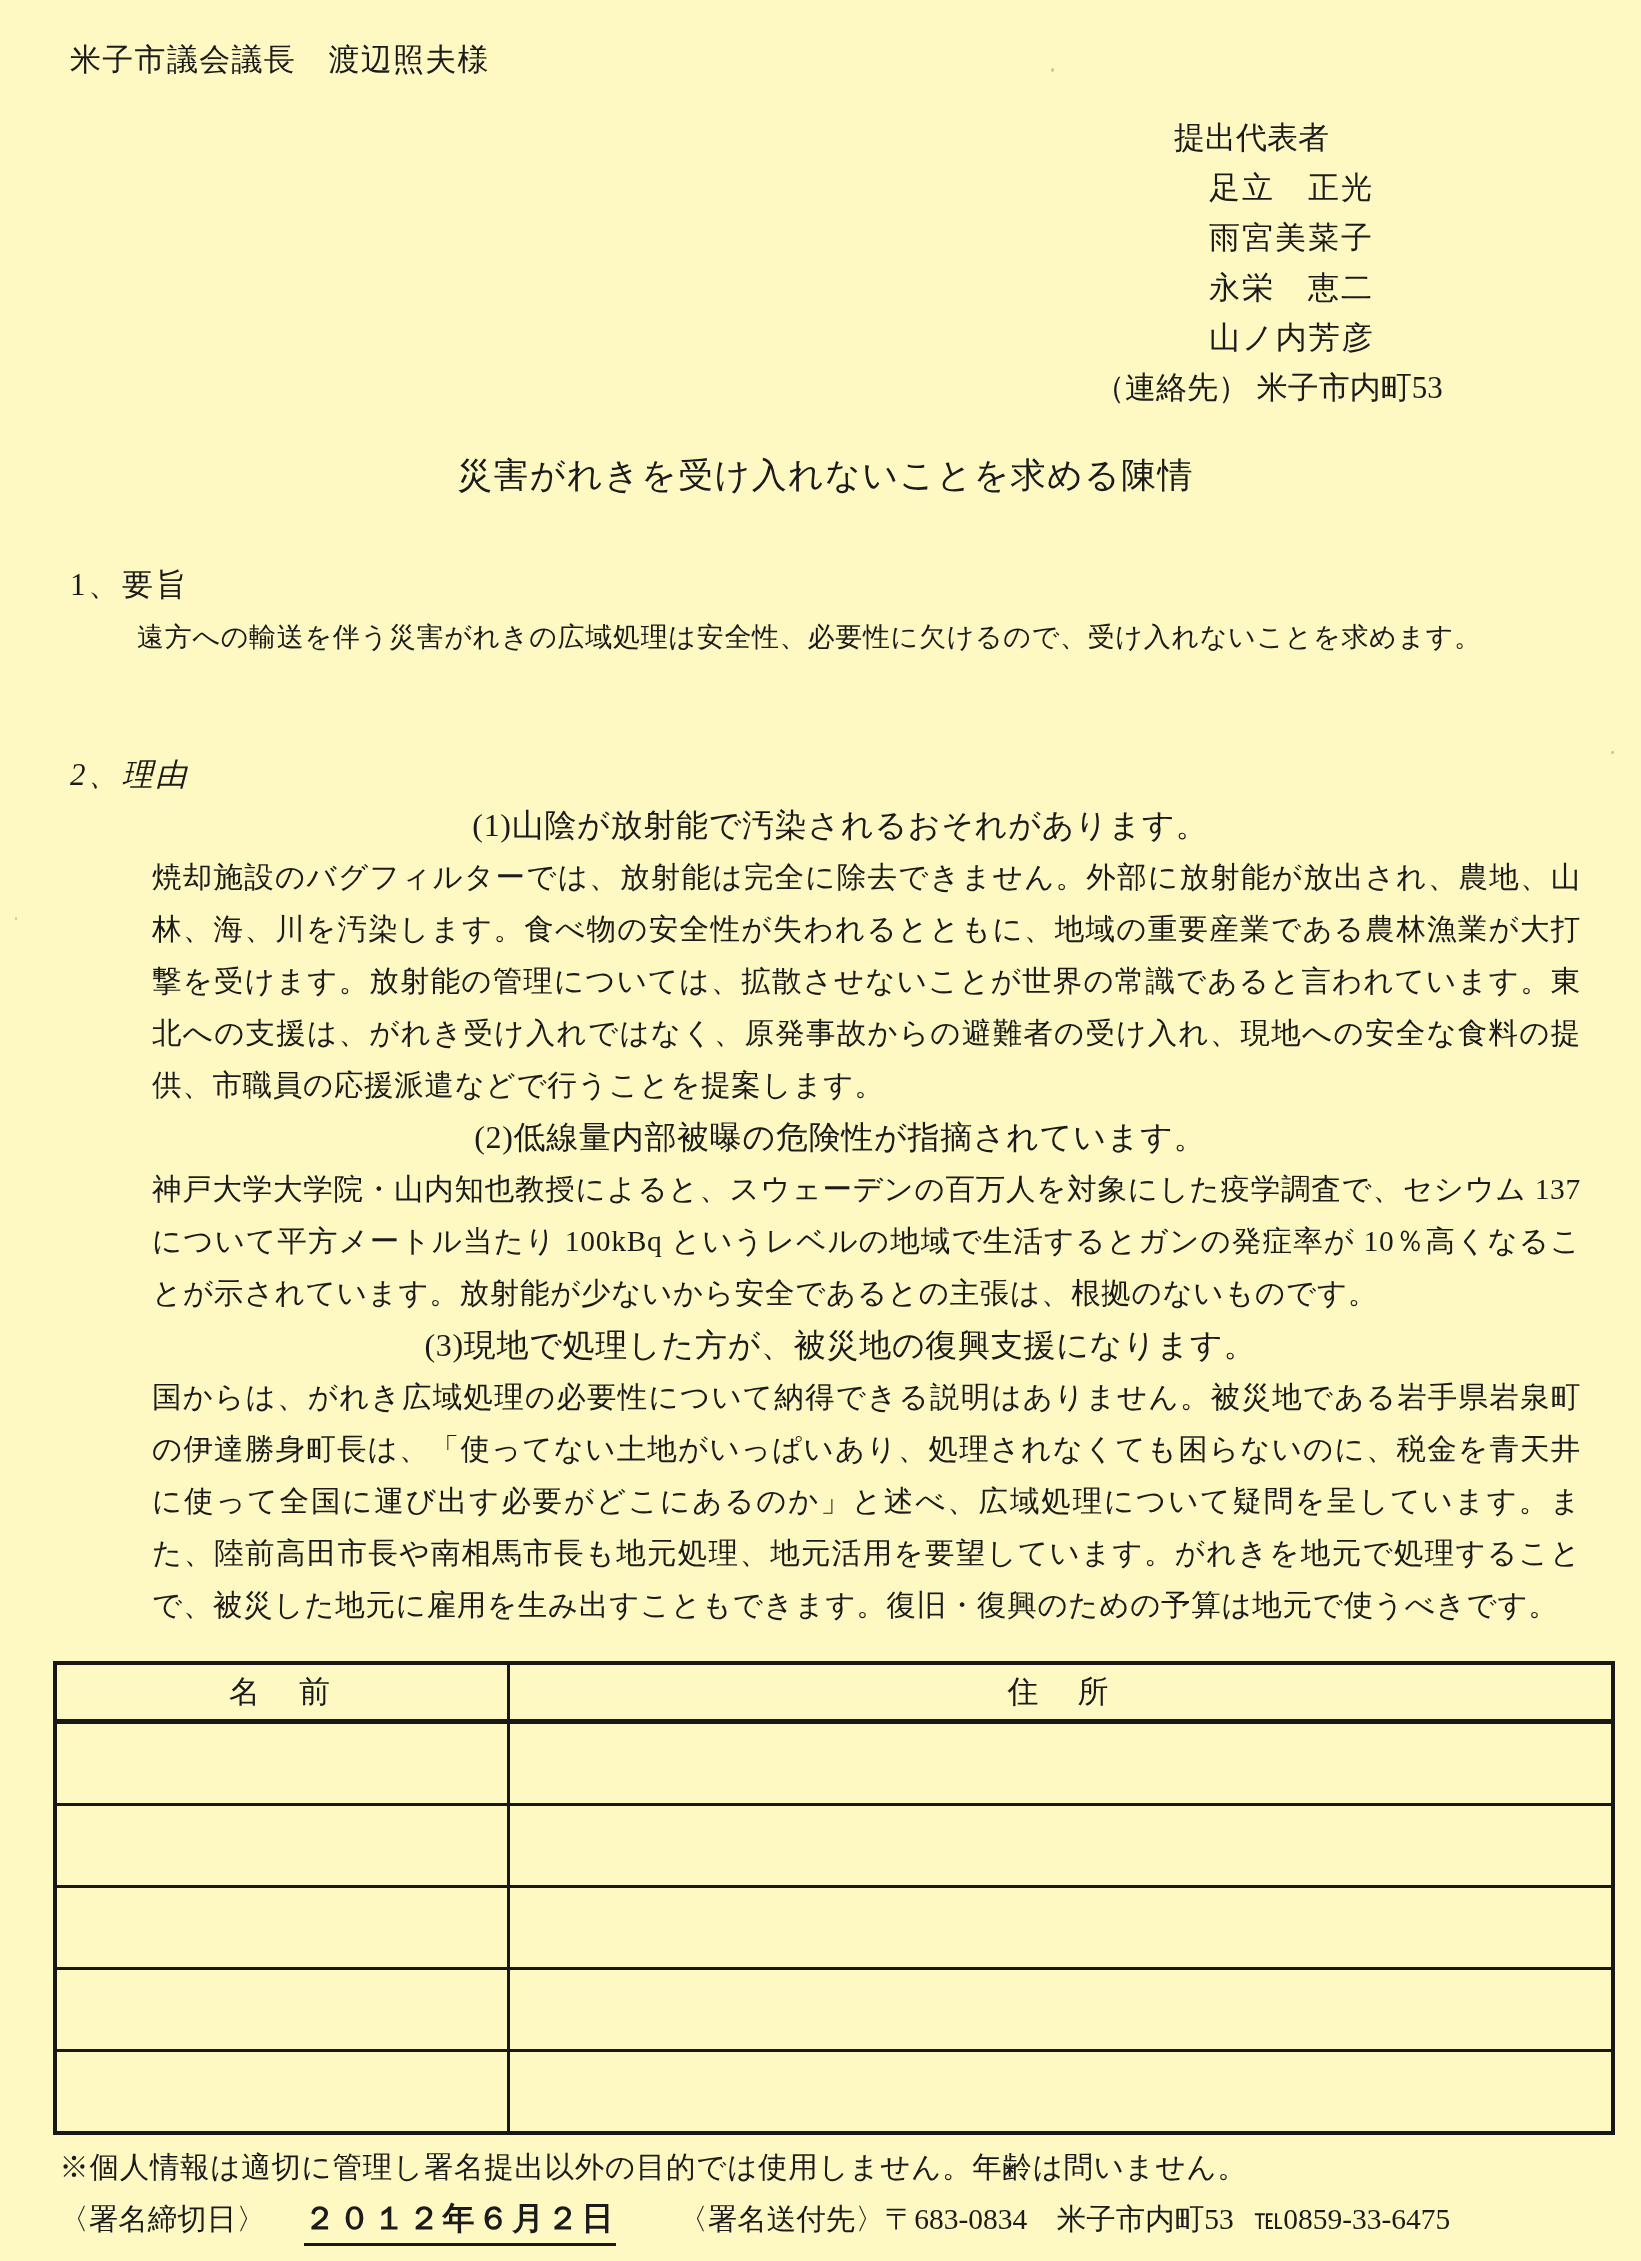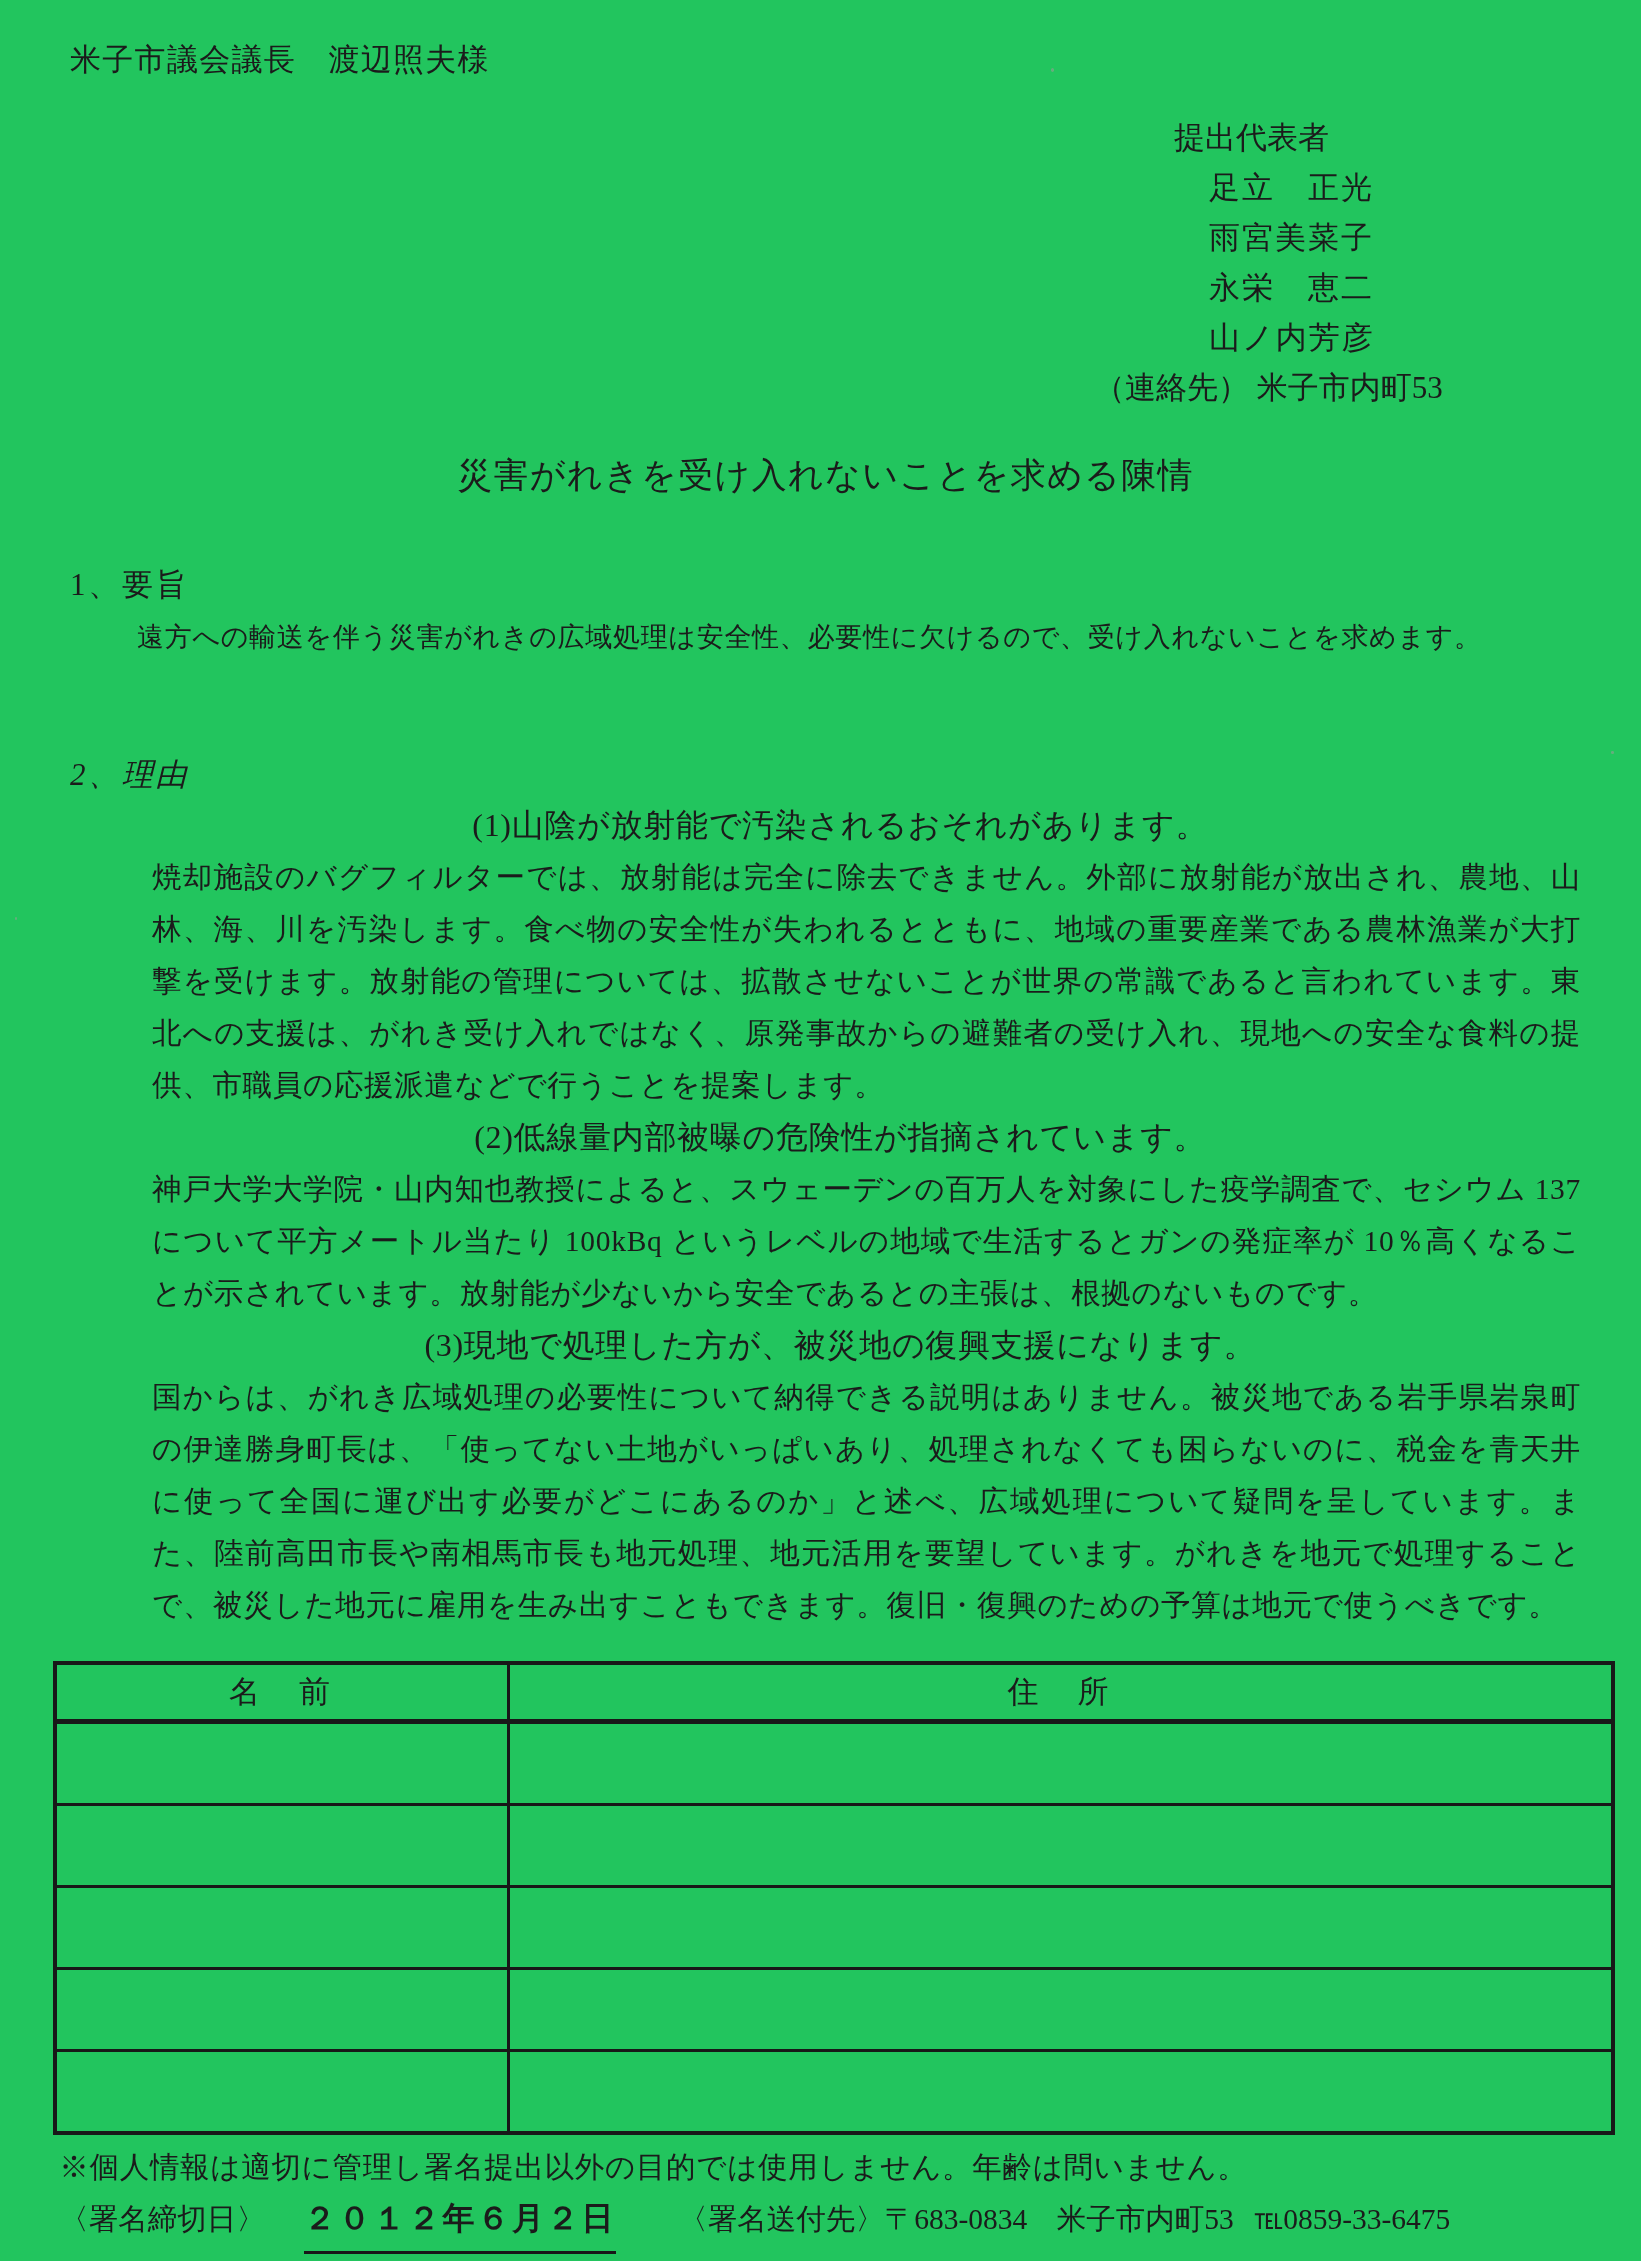--- a/index.html
+++ b/index.html
@@ -4,21 +4,21 @@
 <style>
   html, body {
     margin: 0;
     padding: 0;
     background: #f6f6f3;
   }
   .page {
     position: relative;
     width: 1641px;
     height: 2261px;
-    background: #22c55e;
+    background: #fef9c3;
     color: #1b1b1b;
     font-family: "Liberation Serif", "DejaVu Serif", serif;
     box-sizing: border-box;
     padding: 38px 60px 0 70px;
     overflow: hidden;
   }
 
   
   .addressee {
     font-size: 31px;
@@ -121,21 +121,21 @@
     line-height: 44px;
     white-space: nowrap;
   }
   .deadline-value {
     display: inline-block;
     margin-left: 38px;
     font-size: 32px;
     font-weight: bold;
     letter-spacing: 2.7px;
     border-bottom: 3.4px solid #181818;
-    padding-bottom: 11px;
+    padding-bottom: 3px;
   }
   .send-label { margin-left: 62px; }
   .tel        { margin-left: 20px; }
 
   
   .speck {
     position: absolute;
     background: #9a9a96;
     border-radius: 50%;
     opacity: .55;

